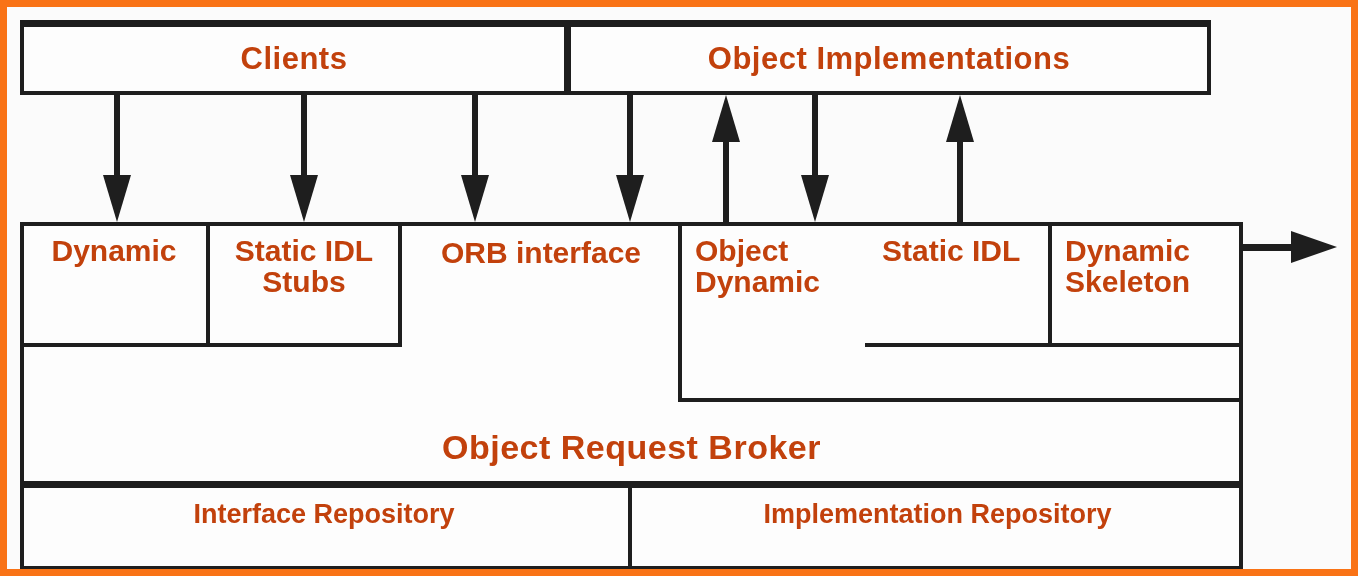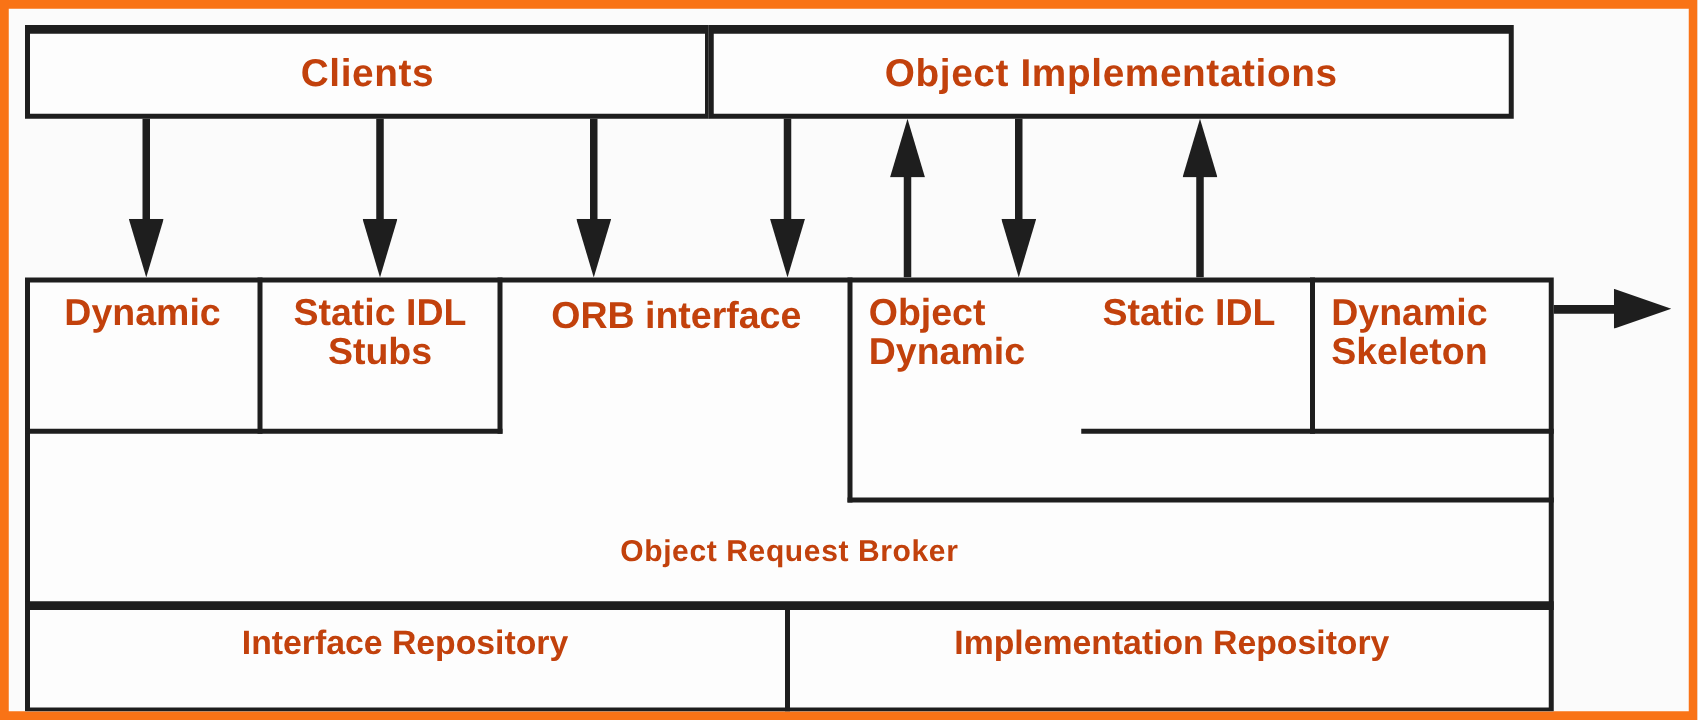--- a/index.html
+++ b/index.html
@@ -30,21 +30,21 @@
     font-weight:bold;font-size:30px;line-height:31px;
     white-space:nowrap;
   }
   .center{text-align:center;}
   .shaft{position:absolute;background:#1e1e1e;}
   .head-down{position:absolute;background:#1e1e1e;clip-path:polygon(0 0,100% 0,50% 100%);}
   .head-up{position:absolute;background:#1e1e1e;clip-path:polygon(50% 0,100% 100%,0 100%);}
   .head-right{position:absolute;background:#1e1e1e;clip-path:polygon(0 0,100% 50%,0 100%);}
   .orb-title{
     position:absolute;left:13px;top:421px;width:1223px;
-    text-align:center;font-weight:bold;font-size:24px;letter-spacing:0.5px;
+    text-align:center;font-weight:bold;font-size:34px;letter-spacing:0.5px;
   }
   .repo-label{
     position:absolute;top:492px;
     text-align:center;font-weight:bold;font-size:27px;
   }
 </style>
 </head>
 <body>
 
 <div id="canvas">

